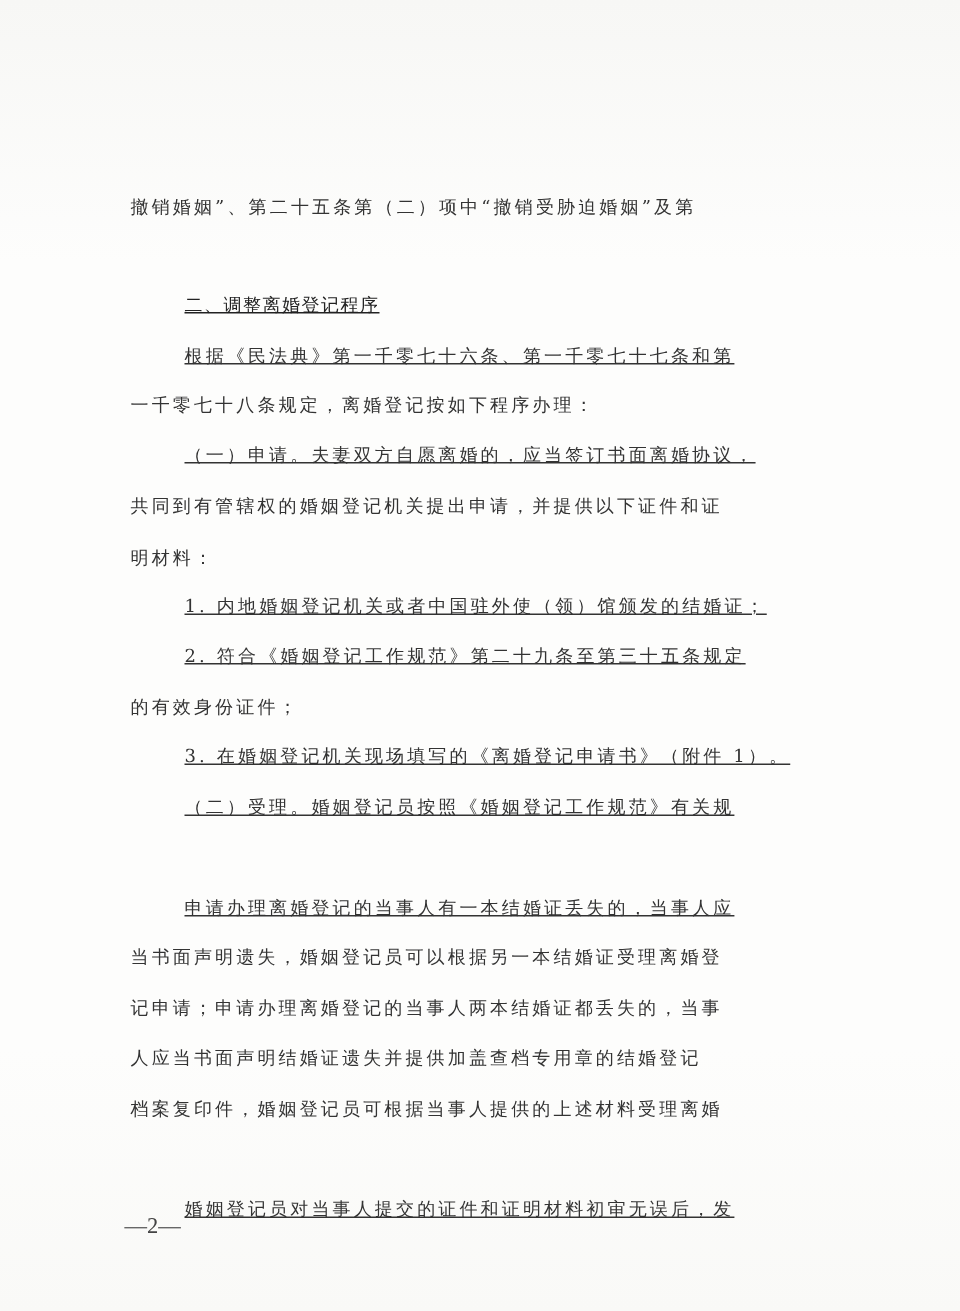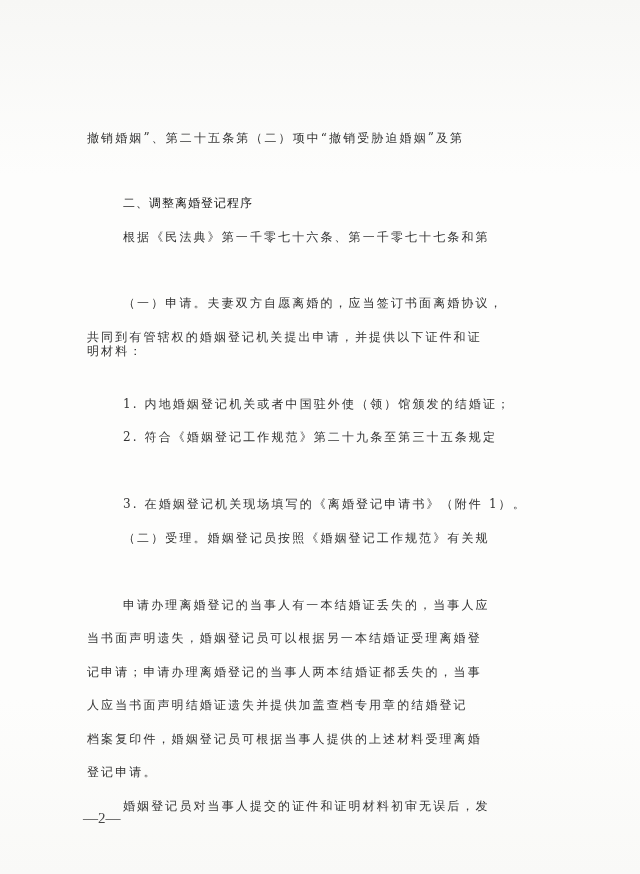--- a/index.html
+++ b/index.html
@@ -18,49 +18,50 @@
   .line {
     position: absolute;
     left: 87px;
     width: 470px;
     font-size: 12px;
     line-height: 22px;
     white-space: nowrap;
     letter-spacing: 2.1px;
     color: #333;
   }
-  .indent { left: 123px; width: 434px; }
+  .indent { left: 123px; width: 434px; text-decoration: underline; }
   .heading {
     font-family: "DejaVu Sans", "Liberation Sans", sans-serif;
     color: #222;
     letter-spacing: 1px;
   }
   .page-num {
     position: absolute;
     left: 83px; top: 810px;
     font-size: 15px;
     color: #444;
     font-family: "Liberation Serif", serif;
   }
 </style>
 </head>
 <body>
 
 <div class="page">
   <div class="line" style="top:127px">撤销婚姻”、第二十五条第（二）项中“撤销受胁迫婚姻”及第</div>
   <div class="line indent heading" style="top:192px">二、调整离婚登记程序</div>
   <div class="line indent" style="top:226px">根据《民法典》第一千零七十六条、第一千零七十七条和第</div>
+  <div class="line" style="top:259px">一千零七十八条规定，离婚登记按如下程序办理：</div>
   <div class="line indent" style="top:292px">（一）申请。夫妻双方自愿离婚的，应当签订书面离婚协议，</div>
   <div class="line" style="top:326px">共同到有管辖权的婚姻登记机关提出申请，并提供以下证件和证</div>
-  <div class="line" style="top:340px">明材料：</div>
+  <div class="line" style="top:361px">明材料：</div>
   <div class="line indent" style="top:393px">1. 内地婚姻登记机关或者中国驻外使（领）馆颁发的结婚证；</div>
   <div class="line indent" style="top:426px">2. 符合《婚姻登记工作规范》第二十九条至第三十五条规定</div>
+  <div class="line" style="top:460px">的有效身份证件；</div>
   <div class="line indent" style="top:493px">3. 在婚姻登记机关现场填写的《离婚登记申请书》（附件 1）。</div>
   <div class="line indent" style="top:527px">（二）受理。婚姻登记员按照《婚姻登记工作规范》有关规</div>
   <div class="line indent" style="top:594px">申请办理离婚登记的当事人有一本结婚证丢失的，当事人应</div>
   <div class="line" style="top:627px">当书面声明遗失，婚姻登记员可以根据另一本结婚证受理离婚登</div>
   <div class="line" style="top:661px">记申请；申请办理离婚登记的当事人两本结婚证都丢失的，当事</div>
   <div class="line" style="top:694px">人应当书面声明结婚证遗失并提供加盖查档专用章的结婚登记</div>
   <div class="line" style="top:728px">档案复印件，婚姻登记员可根据当事人提供的上述材料受理离婚</div>
-  <div class="line" style="top:761px">登记申请。</div>
   <div class="line indent" style="top:795px">婚姻登记员对当事人提交的证件和证明材料初审无误后，发</div>
   <div class="page-num">—2—</div>
 </div>
 
 </body></html>

